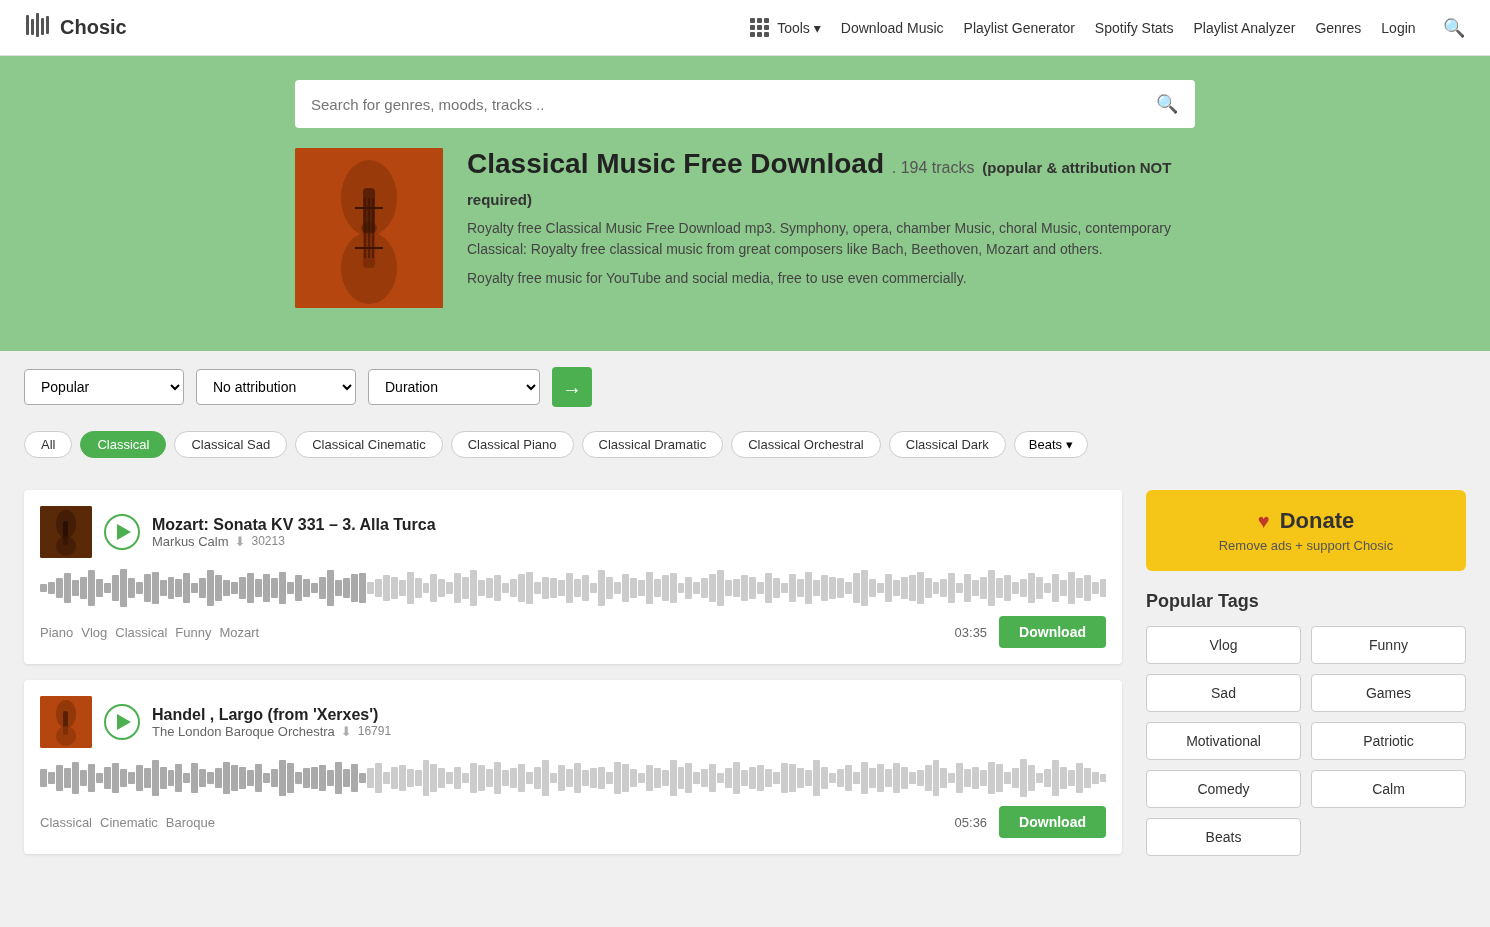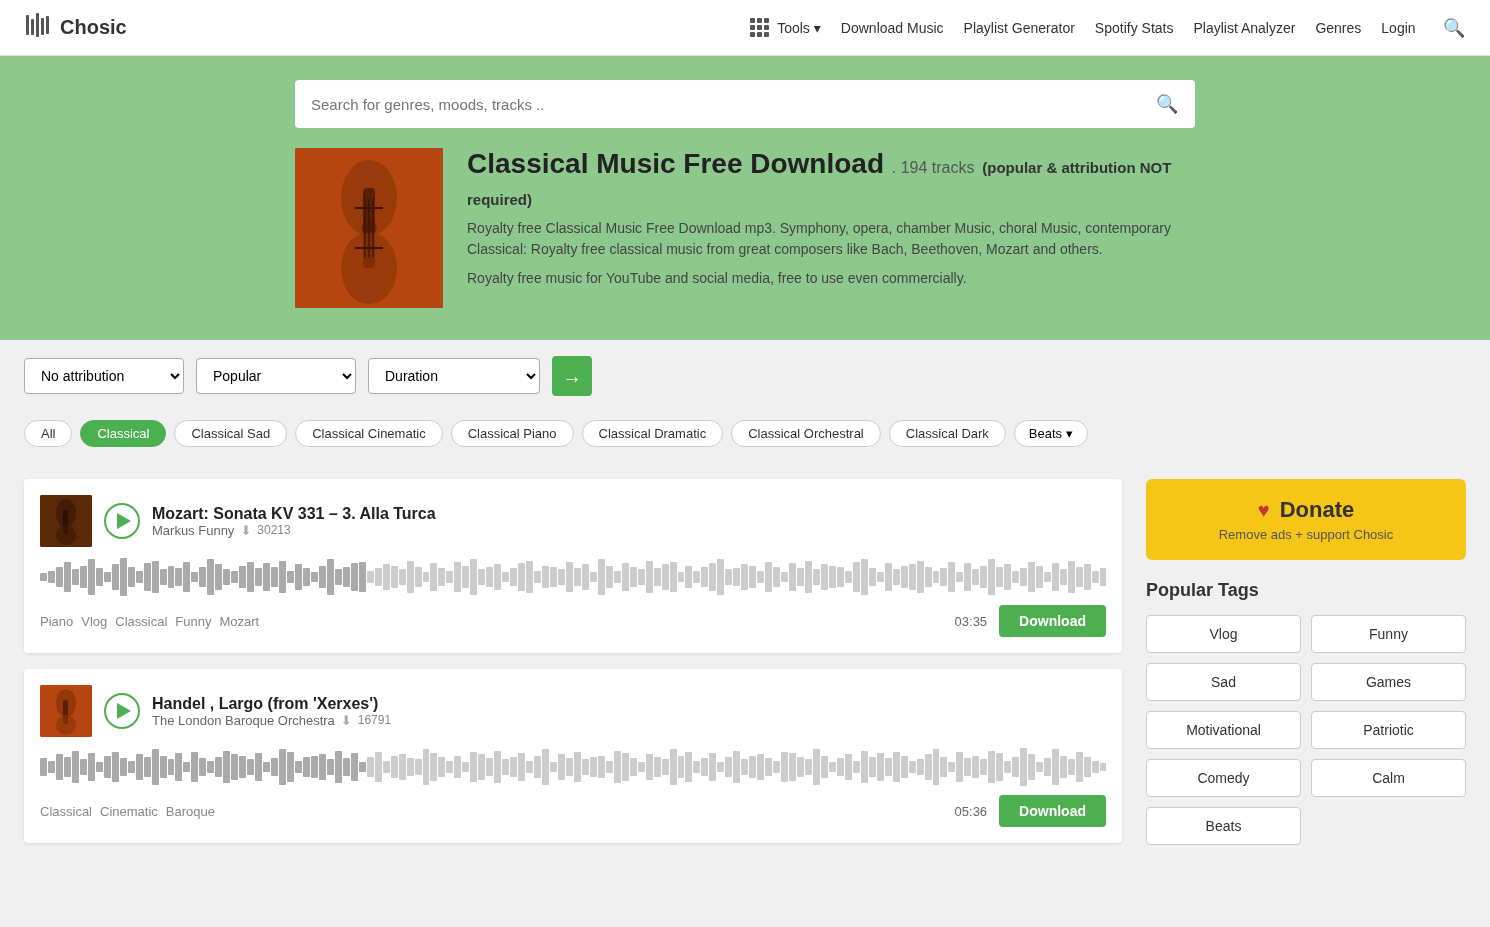--- a/index.html
+++ b/index.html
@@ -50,21 +50,21 @@
       display: flex; gap: 12px; justify-content: center; margin-bottom: 16px;
     }
     .tag-pill {
       border: 1.5px solid #333; border-radius: 20px; padding: 4px 18px;
       font-size: 12px; font-weight: bold; letter-spacing: 1px;
       cursor: pointer; background: transparent; color: #333;
     }
 
     
     .genre-info {
-      display: flex; align-items: flex-start; gap: 24px; max-width: 900px; margin: 0 auto;
+      display: flex; align-items: flex-start; gap: 24px; max-width: 900px; margin: 11px auto;
     }
     .genre-img {
       width: 148px; height: 160px; object-fit: cover; border-radius: 2px;
       background: linear-gradient(135deg, #c8541a 0%, #8b3a0f 60%, #5a2006 100%);
       flex-shrink: 0; position: relative; overflow: hidden;
     }
     .violin-svg { width: 100%; height: 100%; }
     .genre-text h1 { font-size: 28px; font-weight: bold; color: #222; margin-bottom: 6px; }
     .genre-text h1 span.track-count { font-size: 16px; color: #555; font-weight: normal; }
     .genre-text h1 span.attrib { font-size: 15px; color: #333; font-weight: bold; }
@@ -262,27 +262,27 @@
         <span class="attrib">(popular &amp; attribution NOT required)</span>
       </h1>
       <p>Royalty free Classical Music Free Download mp3. Symphony, opera, chamber Music, choral Music, contemporary Classical: Royalty free classical music from great composers like Bach, Beethoven, Mozart and others.</p>
       <p>Royalty free music for YouTube and social media, free to use even commercially.</p>
     </div>
   </div>
 </div>
 
 <div class="filters">
   <select class="filter-select">
-    <option>No attribution</option>
-    <option>With attribution</option>
-  </select>
-  <select class="filter-select">
     <option>Popular</option>
     <option>Newest</option>
     <option>Oldest</option>
+  </select>
+  <select class="filter-select">
+    <option>No attribution</option>
+    <option>With attribution</option>
   </select>
   <select class="filter-select">
     <option>Duration</option>
     <option>Short (&lt;2min)</option>
     <option>Medium (2-5min)</option>
     <option>Long (&gt;5min)</option>
   </select>
   <button class="go-btn">
     <span>→</span>
   </button>
@@ -315,21 +315,21 @@
             <rect x="23" y="15" width="5" height="24" rx="2" fill="#2a0f02"></rect>
             <ellipse cx="26" cy="40" rx="10" ry="10" fill="#3d1a05" opacity="0.7"></ellipse>
           </svg>
         </div>
         <button class="play-btn-circle">
           <div class="play-triangle"></div>
         </button>
         <div class="track-info">
           <div class="track-title">Mozart: Sonata KV 331 – 3. Alla Turca</div>
           <div class="track-artist">
-            <span>Markus Funny</span>
+            <span>Markus Calm</span>
             <span style="color:#aaa;">⬇</span>
             <span class="download-count">30213</span>
           </div>
         </div>
       </div>
       <div class="waveform" id="waveform1">
           <div class="waveform-bars">
             <div class="waveform-bar" style="height: 7.6px; background: rgb(170, 170, 170);"></div>
             <div class="waveform-bar" style="height: 12.6667px; background: rgb(170, 170, 170);"></div>
             <div class="waveform-bar" style="height: 20.2667px; background: rgb(170, 170, 170);"></div>

